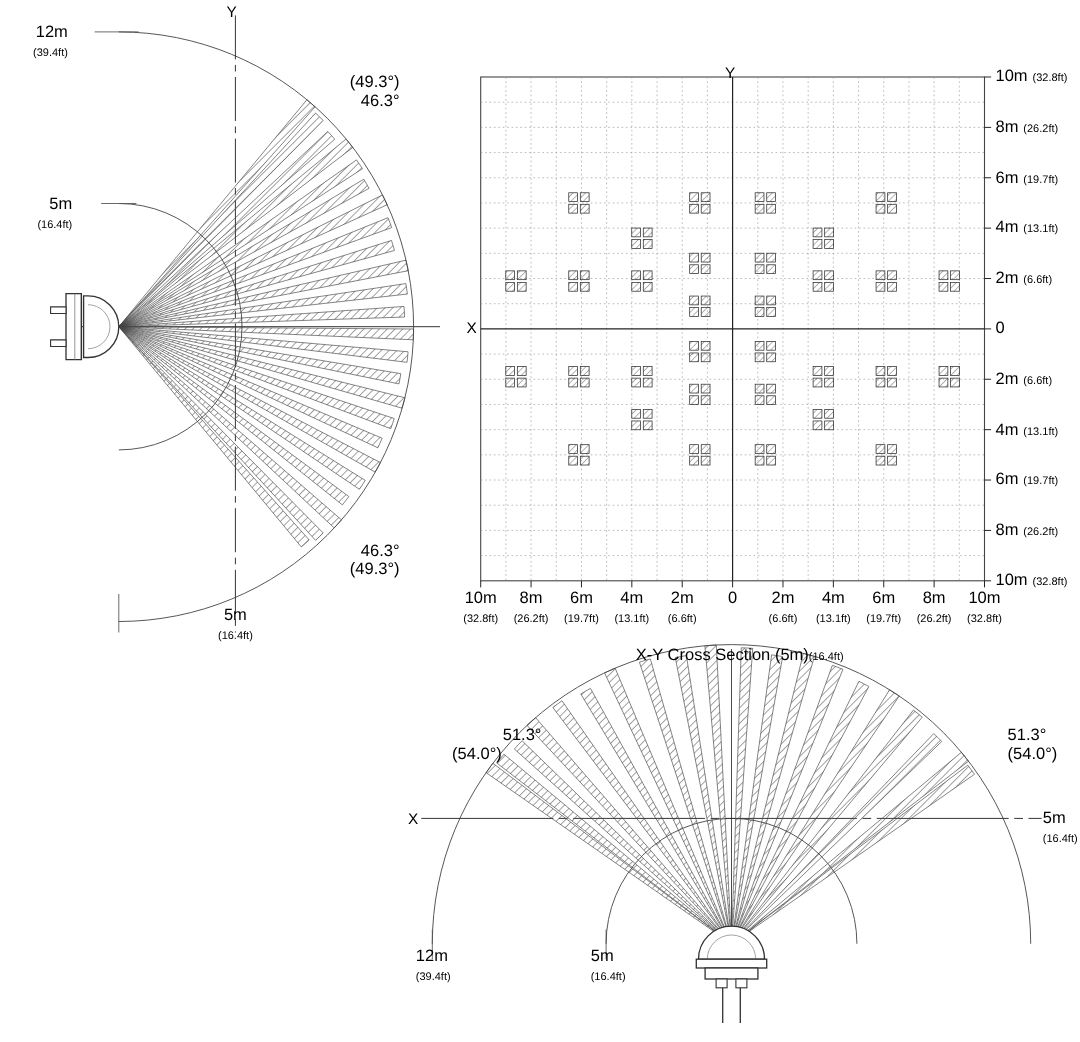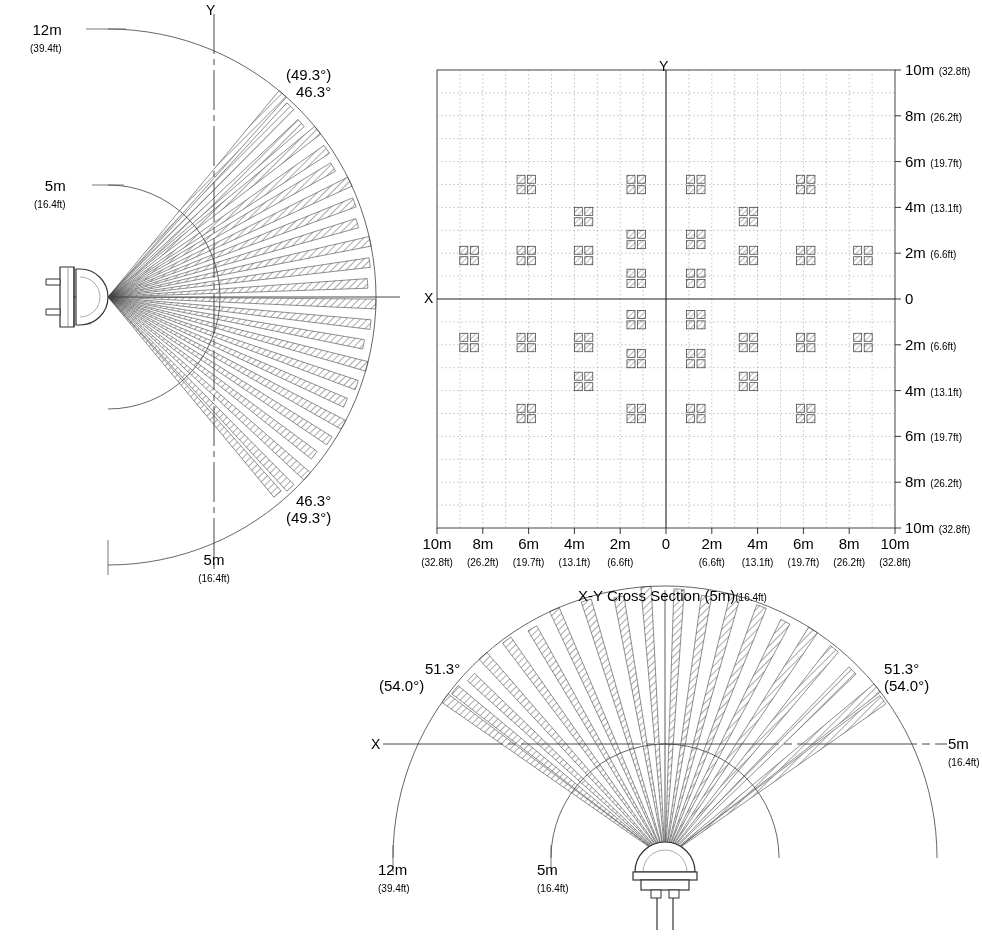--- a/index.html
+++ b/index.html
@@ -33,20 +33,21 @@
   .lbl .small {
     font-size: 10px;
   }
   .lbl.center { text-align: center; }
   .lbl.right { text-align: right; }
   .ang {
     position: absolute;
     font-size: 15px;
     white-space: nowrap;
     line-height: 1.15;
+    margin-left: 32px;
   }
   .axis-letter {
     position: absolute;
     font-size: 14px;
   }
   .caption {
     position: absolute;
     white-space: nowrap;
   }
   .caption .t1 { font-size: 15px; }

